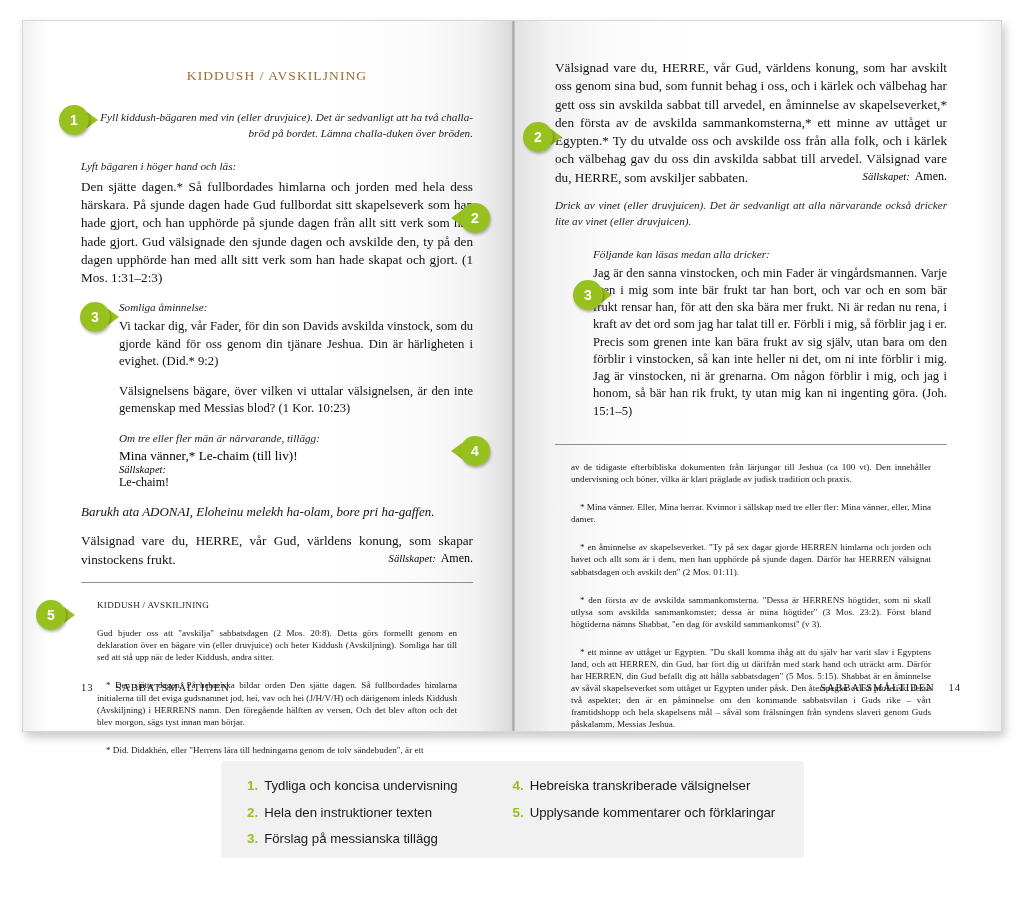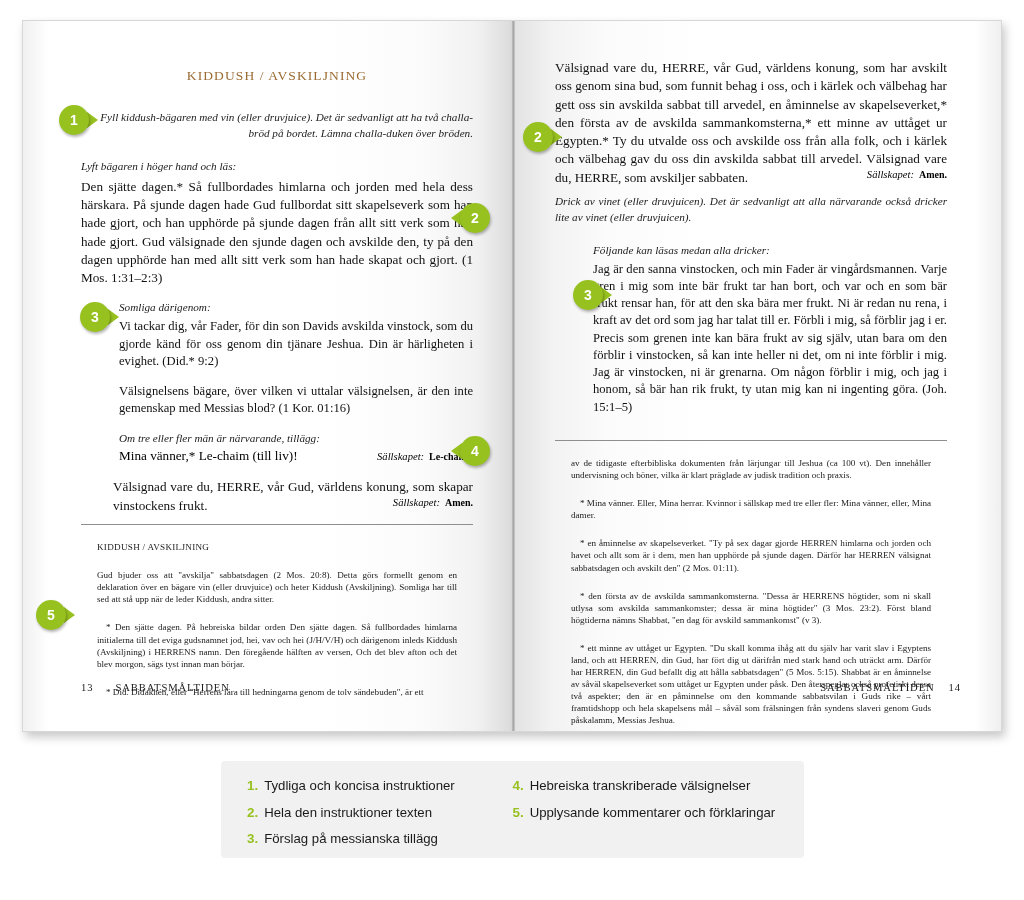--- a/index.html
+++ b/index.html
@@ -82,22 +82,22 @@
 
   .indent-block { margin-left: 38px; }
   .indent-block .body-text { font-size: 12.6px; line-height: 1.37; }
 
   .resp {
     font-style: italic;
     font-size: 10.6px;
   }
   .resp-word {
     font-style: normal;
-    font-weight: bold;
-    font-size: 10px;
+    font-weight: normal;
+    font-size: 12px;
   }
 
   .translit {
     font-style: italic;
     font-size: 13px;
     margin: 0 0 12px 0;
     color: #111;
   }
 
   .resp-line {
@@ -223,35 +223,36 @@
 
         <div class="chapter-title">KIDDUSH / AVSKILJNING</div>
 
         <div class="rubric centered" style="margin:0 0 17px 0;">Fyll kiddush-bägaren med vin (eller druvjuice). Det är sedvanligt att ha två challa-bröd på bordet. Lämna challa-duken över bröden.</div>
 
         <div class="rubric" style="margin:0 0 3px 0;">Lyft bägaren i höger hand och läs:</div>
 
         <div class="body-text">Den sjätte dagen.* Så fullbordades himlarna och jorden med hela dess härskara. På sjunde dagen hade Gud fullbordat sitt skapelseverk som han hade gjort, och han upphörde på sjunde dagen från allt sitt verk som han hade gjort. Gud välsignade den sjunde dagen och avskilde den, ty på den dagen upphörde han med allt sitt verk som han hade skapat och gjort. (1 Mos. 1:31–2:3)</div>
 
         <div class="indent-block">
-          <div class="rubric" style="margin:0 0 2px 0;">Somliga därigenom:</div>
+          <div class="rubric" style="margin:0 0 2px 0;">Somliga åminnelse:</div>
           <div class="body-text">Vi tackar dig, vår Fader, för din son Davids avskilda vinstock, som du gjorde känd för oss genom din tjänare Jeshua. Din är härligheten i evighet. (Did.* 9:2)</div>
-          <div class="body-text">Välsignelsens bägare, över vilken vi uttalar välsignelsen, är den inte gemenskap med Messias blod? (1 Kor. 01:16)</div>
+          <div class="body-text">Välsignelsens bägare, över vilken vi uttalar välsignelsen, är den inte gemenskap med Messias blod? (1 Kor. 10:23)</div>
 
           <div class="rubric" style="margin:0 0 2px 0;">Om tre eller fler män är närvarande, tillägg:</div>
-          <div style="display:flex; align-items:baseline; font-size:13.2px; margin-bottom:14px;">
+          <div style="display:flex; align-items:baseline; font-size:13.2px; margin-bottom:14px;flex-direction:column;">
             <span style="flex:0 0 auto;">Mina vänner,* Le-chaim (till liv)!</span>
             <span style="flex:1 1 auto;"></span>
             <span class="resp" style="margin-right:5px;">Sällskapet:</span>
             <span class="resp-word">Le-chaim!</span>
           </div>
         </div>
 
-
-        <div class="body-text" style="margin-bottom:2px;margin-left:32px;">Välsignad vare du, HERRE, vår Gud, världens konung, som skapar vinstockens frukt.</div>
+        <div class="translit">Barukh ata ADONAI, Eloheinu melekh ha-olam, bore pri ha-gaffen.</div>
+
+        <div class="body-text" style="margin-bottom:2px;">Välsignad vare du, HERRE, vår Gud, världens konung, som skapar vinstockens frukt.</div>
         <div class="resp-line" style="margin-top:-20px;">
           <span class="resp">Sällskapet:</span>
           <span class="resp-word">Amen.</span>
         </div>
 
         <hr class="rule">
 
         <div class="notes">
           <p class="n-head">KIDDUSH / AVSKILJNING</p>
           <p>Gud bjuder oss att "avskilja" sabbatsdagen (2 Mos. 20:8). Detta görs formellt genom en deklaration över en bägare vin (eller druvjuice) och heter Kiddush (Avskiljning). Somliga har till sed att stå upp när de leder Kiddush, andra sitter.</p>
@@ -336,21 +337,21 @@
     <div class="marker point-right" style="left:550px; top:259px;">
       <div class="tail"></div>
       <div class="bubble"></div>
       <div class="num">3</div>
     </div>
   </div>
 
   <div class="legend">
     <div class="legend-item">
       <span class="lnum">1.</span>
-      <span>Tydliga och koncisa instruktioner</span>
+      <span>Tydliga och koncisa undervisning</span>
     </div>
     <div class="legend-item">
       <span class="lnum">4.</span>
       <span>Hebreiska transkriberade välsignelser</span>
     </div>
     <div class="legend-item">
       <span class="lnum">2.</span>
       <span>Hela den instruktioner texten</span>
     </div>
     <div class="legend-item">

